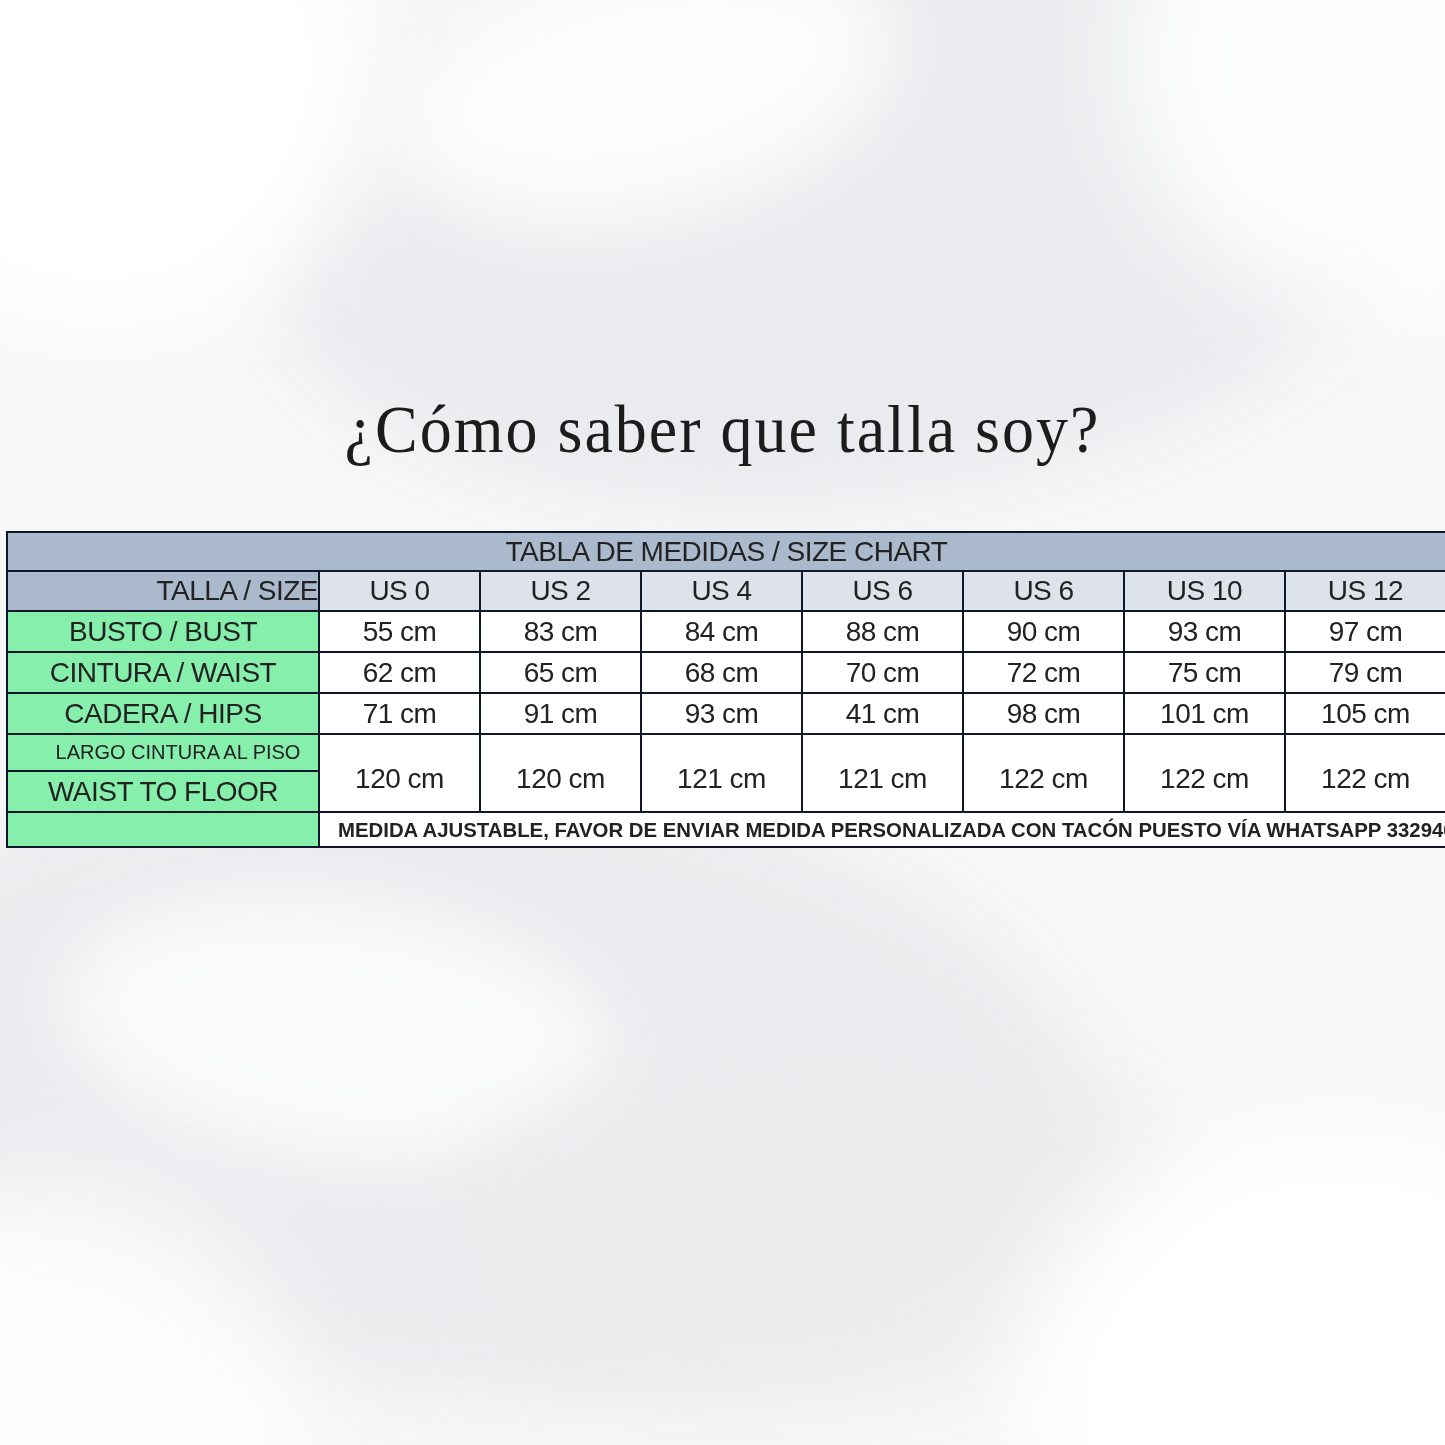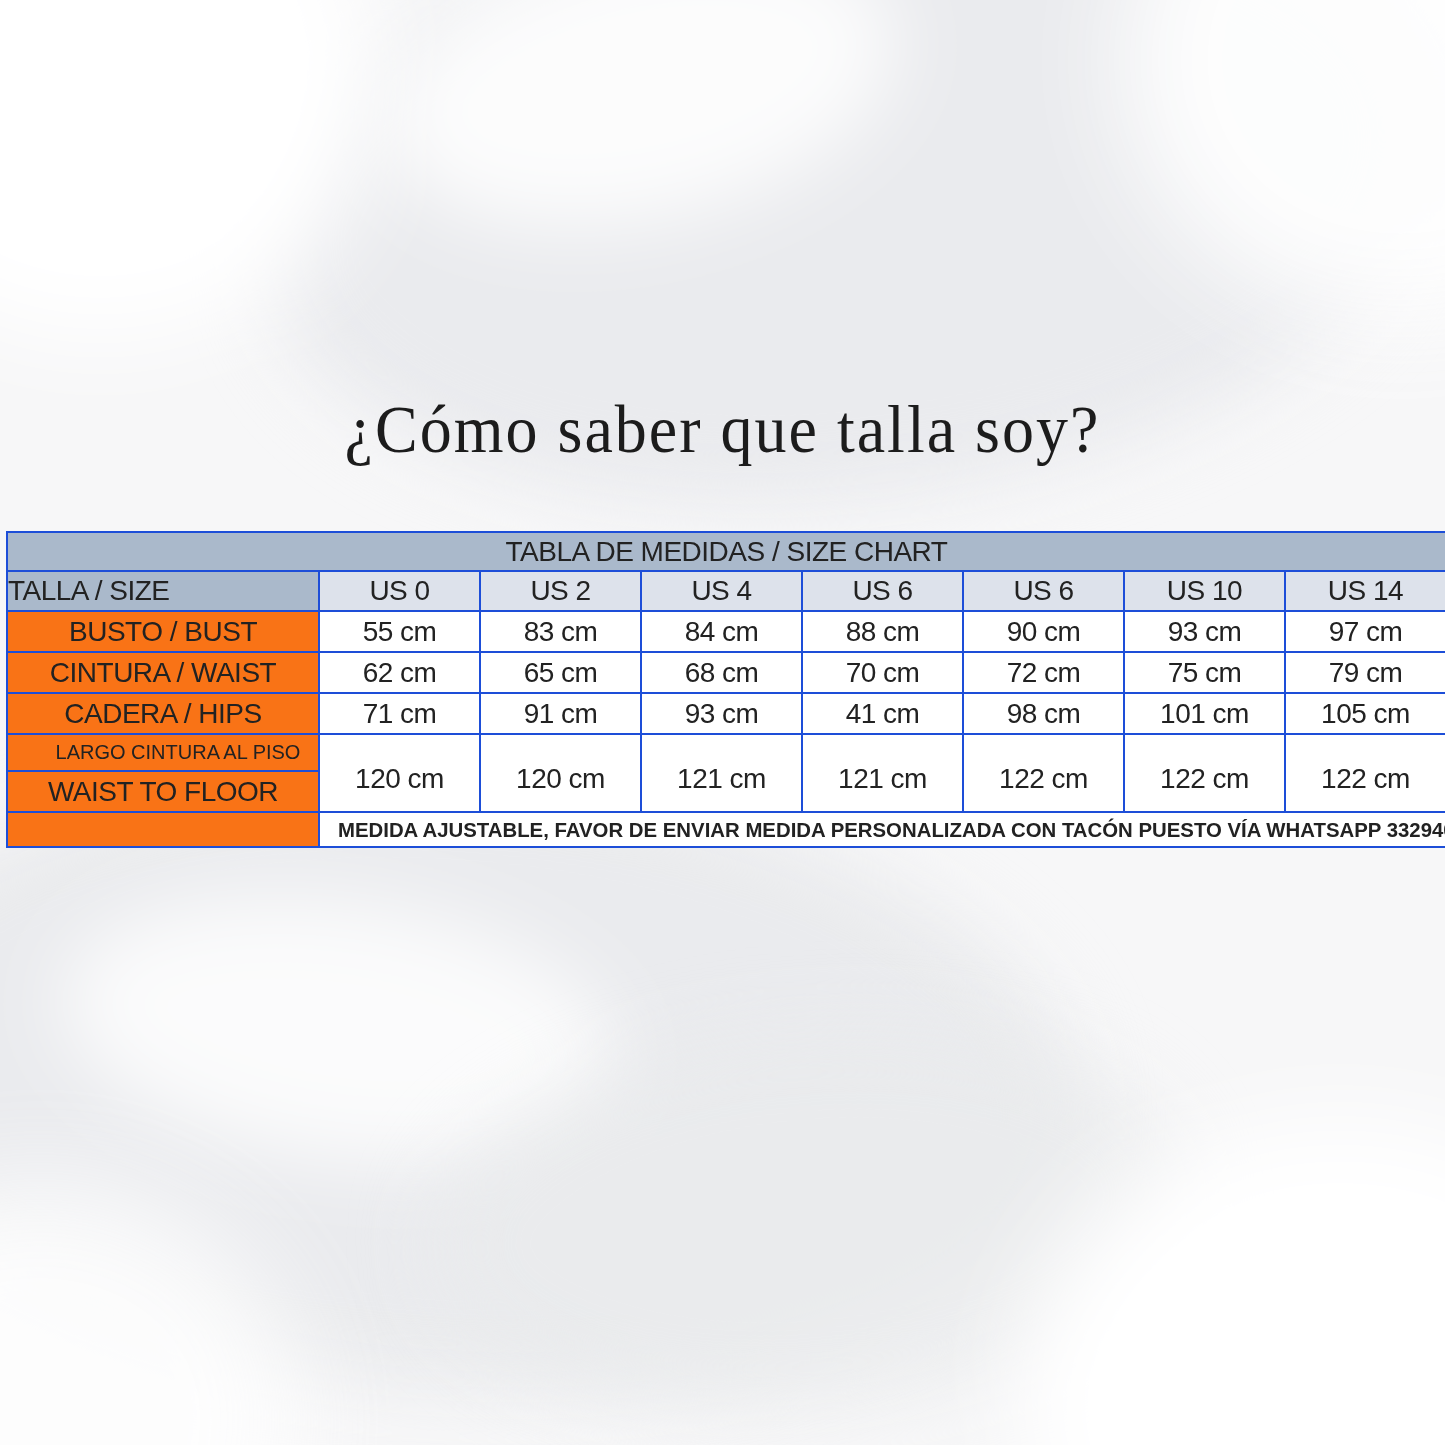--- a/index.html
+++ b/index.html
@@ -39,32 +39,32 @@
   table.sizechart{
     position:absolute;left:6px;top:531px;
     width:1441px;
     border-collapse:collapse;
     table-layout:fixed;
     font-size:28px;
     letter-spacing:-0.5px;
     color:#222222;
   }
   table.sizechart td{
-    border:2px solid #1d4ed8;
+    border:2px solid #0f172a;
     text-align:center;
     vertical-align:middle;
     padding:0;
     overflow:hidden;
     white-space:nowrap;
   }
   .r-head td{height:37px;background:#aab9cb;}
   .r-sizes td{height:38px;background:#dde2eb;}
   .r-sizes td.lbl{background:#aab9cb;}
-  td.lbl{background:#f97316;text-align:left;padding-left:8px;}
-  td.lbl.center{text-align:left;padding-left:0;}
+  td.lbl{background:#86efac;text-align:left;padding-left:8px;}
+  td.lbl.center{text-align:right;padding-left:0;}
   td.val{background:#ffffff;}
   .r-busto td,.r-cintura td,.r-cadera td{height:39px;}
   .r-largo td.lbl{height:35px;font-size:20px;letter-spacing:0;padding-left:30px;}
   .r-wtf td.lbl{height:39px;}
   td.val.merged{vertical-align:bottom;padding-bottom:16px;}
   .r-foot td{height:33px;}
   .r-foot td.footnote{
     background:#ffffff;
     font-size:21px;font-weight:700;letter-spacing:0;
     text-align:center;
@@ -106,21 +106,21 @@
     </tr>
 
     <tr class="r-sizes">
       <td class="lbl center">TALLA / SIZE</td>
       <td>US 0</td>
       <td>US 2</td>
       <td>US 4</td>
       <td>US 6</td>
       <td>US 6</td>
       <td>US 10</td>
-      <td>US 14</td>
+      <td>US 12</td>
     </tr>
 
     <tr class="r-busto">
       <td class="lbl">BUSTO / BUST</td>
       <td class="val">55 cm</td>
       <td class="val">83 cm</td>
       <td class="val">84 cm</td>
       <td class="val">88 cm</td>
       <td class="val">90 cm</td>
       <td class="val">93 cm</td>

